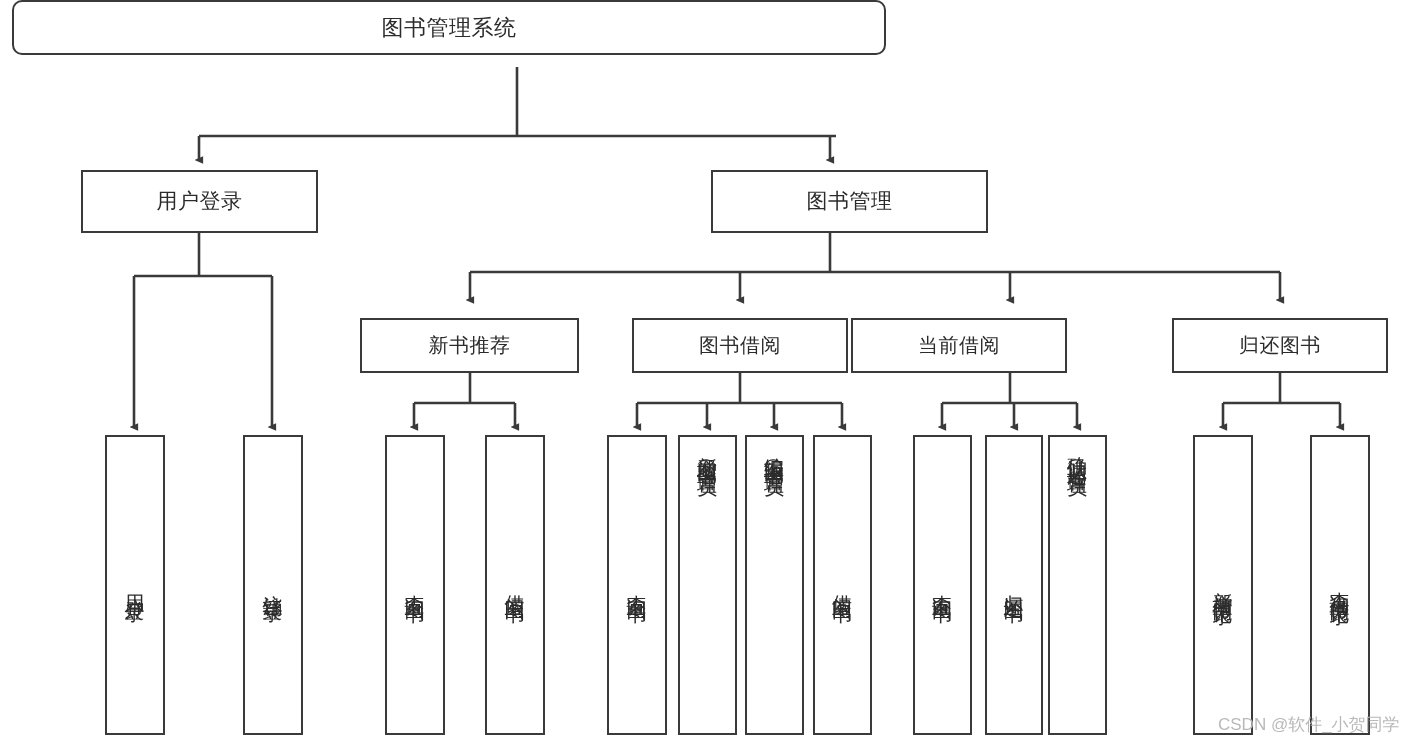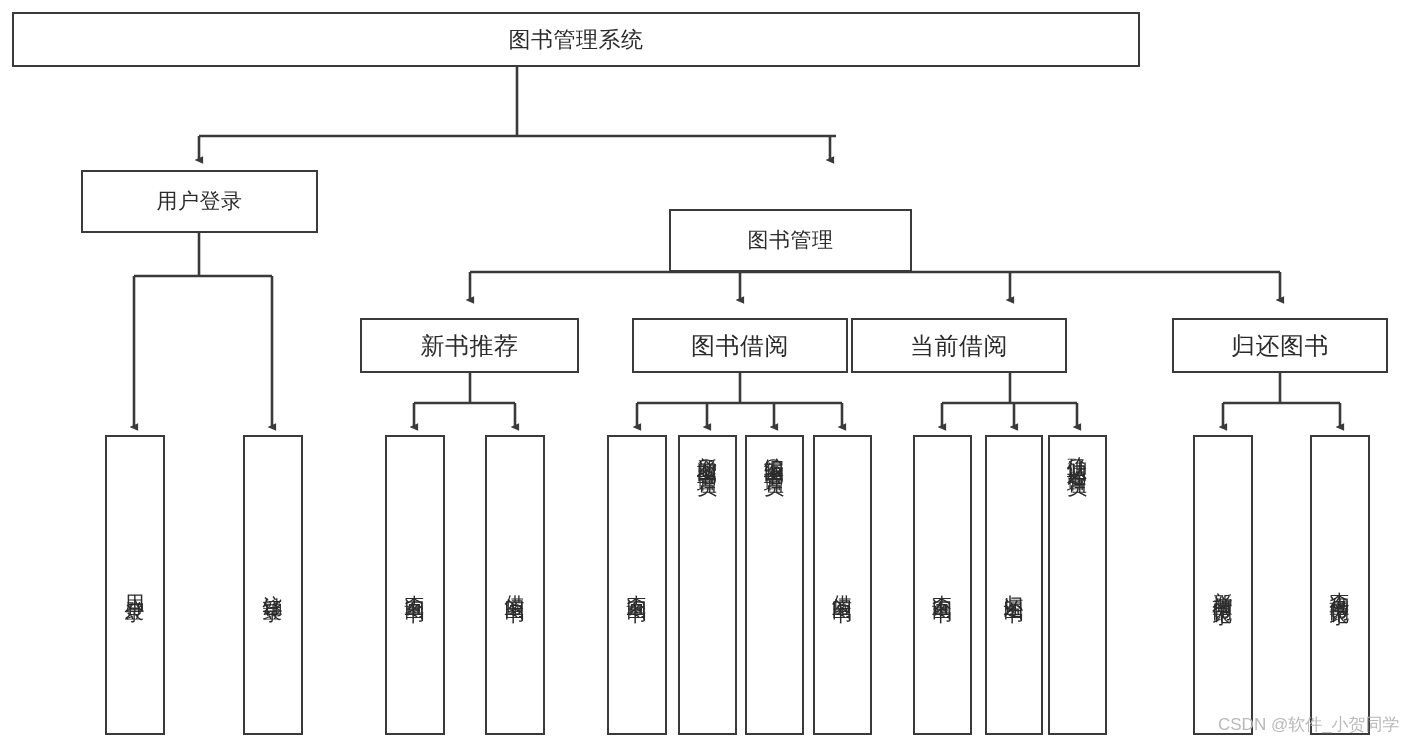--- a/index.html
+++ b/index.html
@@ -21,21 +21,21 @@
     justify-content:center;
   }
   .node-label{
     color:#2b2b2b;
     letter-spacing:.5px;
     white-space:nowrap;
     line-height:1.15;
   }
   .lvl1 .node-label{font-size:22px;}
   .lvl2 .node-label{font-size:21px;}
-  .lvl3 .node-label{font-size:24px;}
+  .lvl3 .node-label{font-size:20px;}
 
   
   .leaf .node-label{
     font-size:20px;
     writing-mode:vertical-rl;
     text-orientation:upright;
     letter-spacing:3px;
     line-height:1;
   }
   .leaf{align-items:flex-start;padding-top:4px;}
@@ -99,28 +99,28 @@
       <path d="M1014,403 L1014,427" marker-end="url(#arrow)"></path>
       <path d="M1077,403 L1077,427" marker-end="url(#arrow)"></path>
 
       <path d="M1280,373 L1280,403"></path>
       <path d="M1223,403 L1340,403"></path>
       <path d="M1223,403 L1223,427" marker-end="url(#arrow)"></path>
       <path d="M1340,403 L1340,427" marker-end="url(#arrow)"></path>
     </g>
   </svg>
 
-  <div class="node-box lvl1" style="left:12px;top:12px;width:1128px;height:55px;">
+  <div class="node-box lvl1" style="left:12px;top:0;width:874px;height:55px;border-radius:10px;">
     <span class="node-label">图书管理系统</span>
   </div>
 
   <div class="node-box lvl2" style="left:81px;top:170px;width:237px;height:63px;">
     <span class="node-label">用户登录</span>
   </div>
-  <div class="node-box lvl2" style="left:669px;top:170px;width:243px;height:63px;margin-top:39px;">
+  <div class="node-box lvl2" style="left:711px;top:170px;width:277px;height:63px;">
     <span class="node-label">图书管理</span>
   </div>
 
   <div class="node-box lvl3" style="left:360px;top:318px;width:219px;height:55px;">
     <span class="node-label">新书推荐</span>
   </div>
   <div class="node-box lvl3" style="left:632px;top:318px;width:216px;height:55px;">
     <span class="node-label">图书借阅</span>
   </div>
   <div class="node-box lvl3" style="left:851px;top:318px;width:216px;height:55px;">

